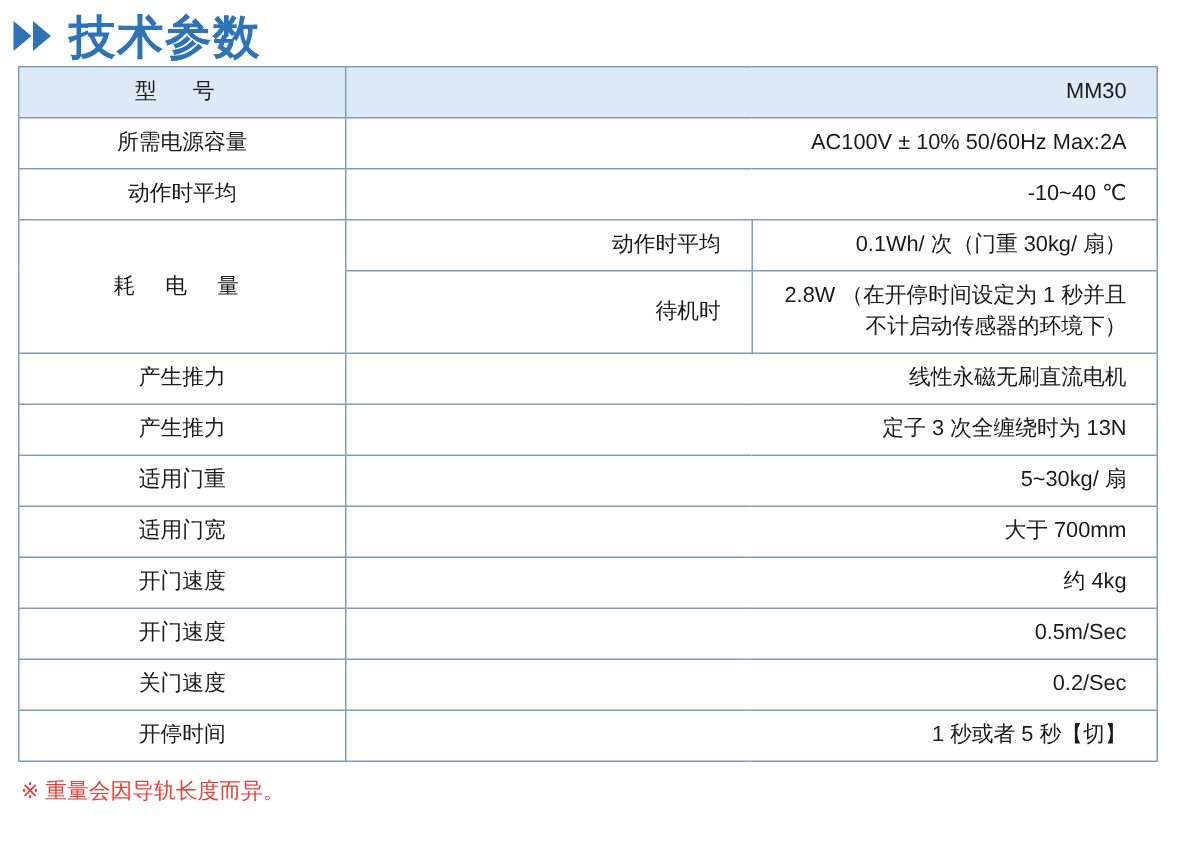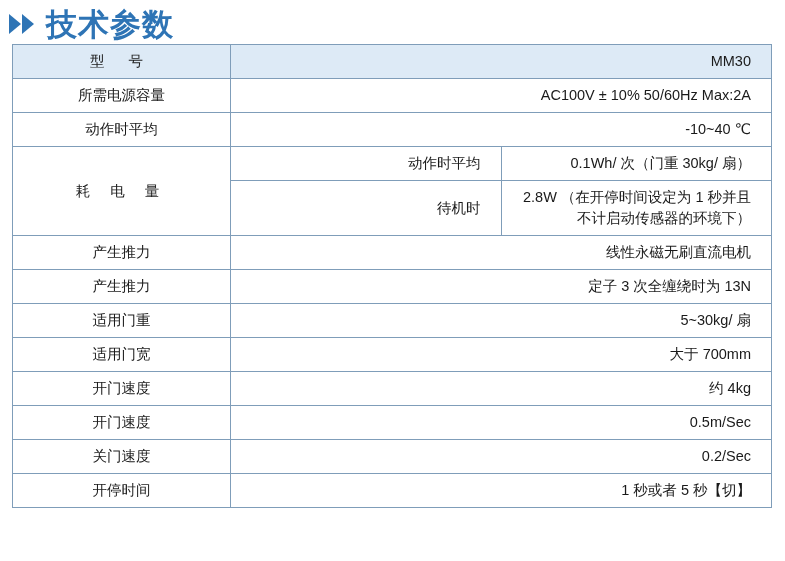--- a/index.html
+++ b/index.html
@@ -166,14 +166,15 @@
         <td class="value-cell" colspan="2">0.2/Sec</td>
       </tr>
 
       <tr class="row-h">
         <td class="label-cell">开停时间</td>
         <td class="value-cell" colspan="2">1 秒或者 5 秒【切】</td>
       </tr>
     </tbody>
   </table>
 
+  <div class="footnote">※ 重量会因导轨长度而异。</div>
 
 </div>
 
 </body></html>

